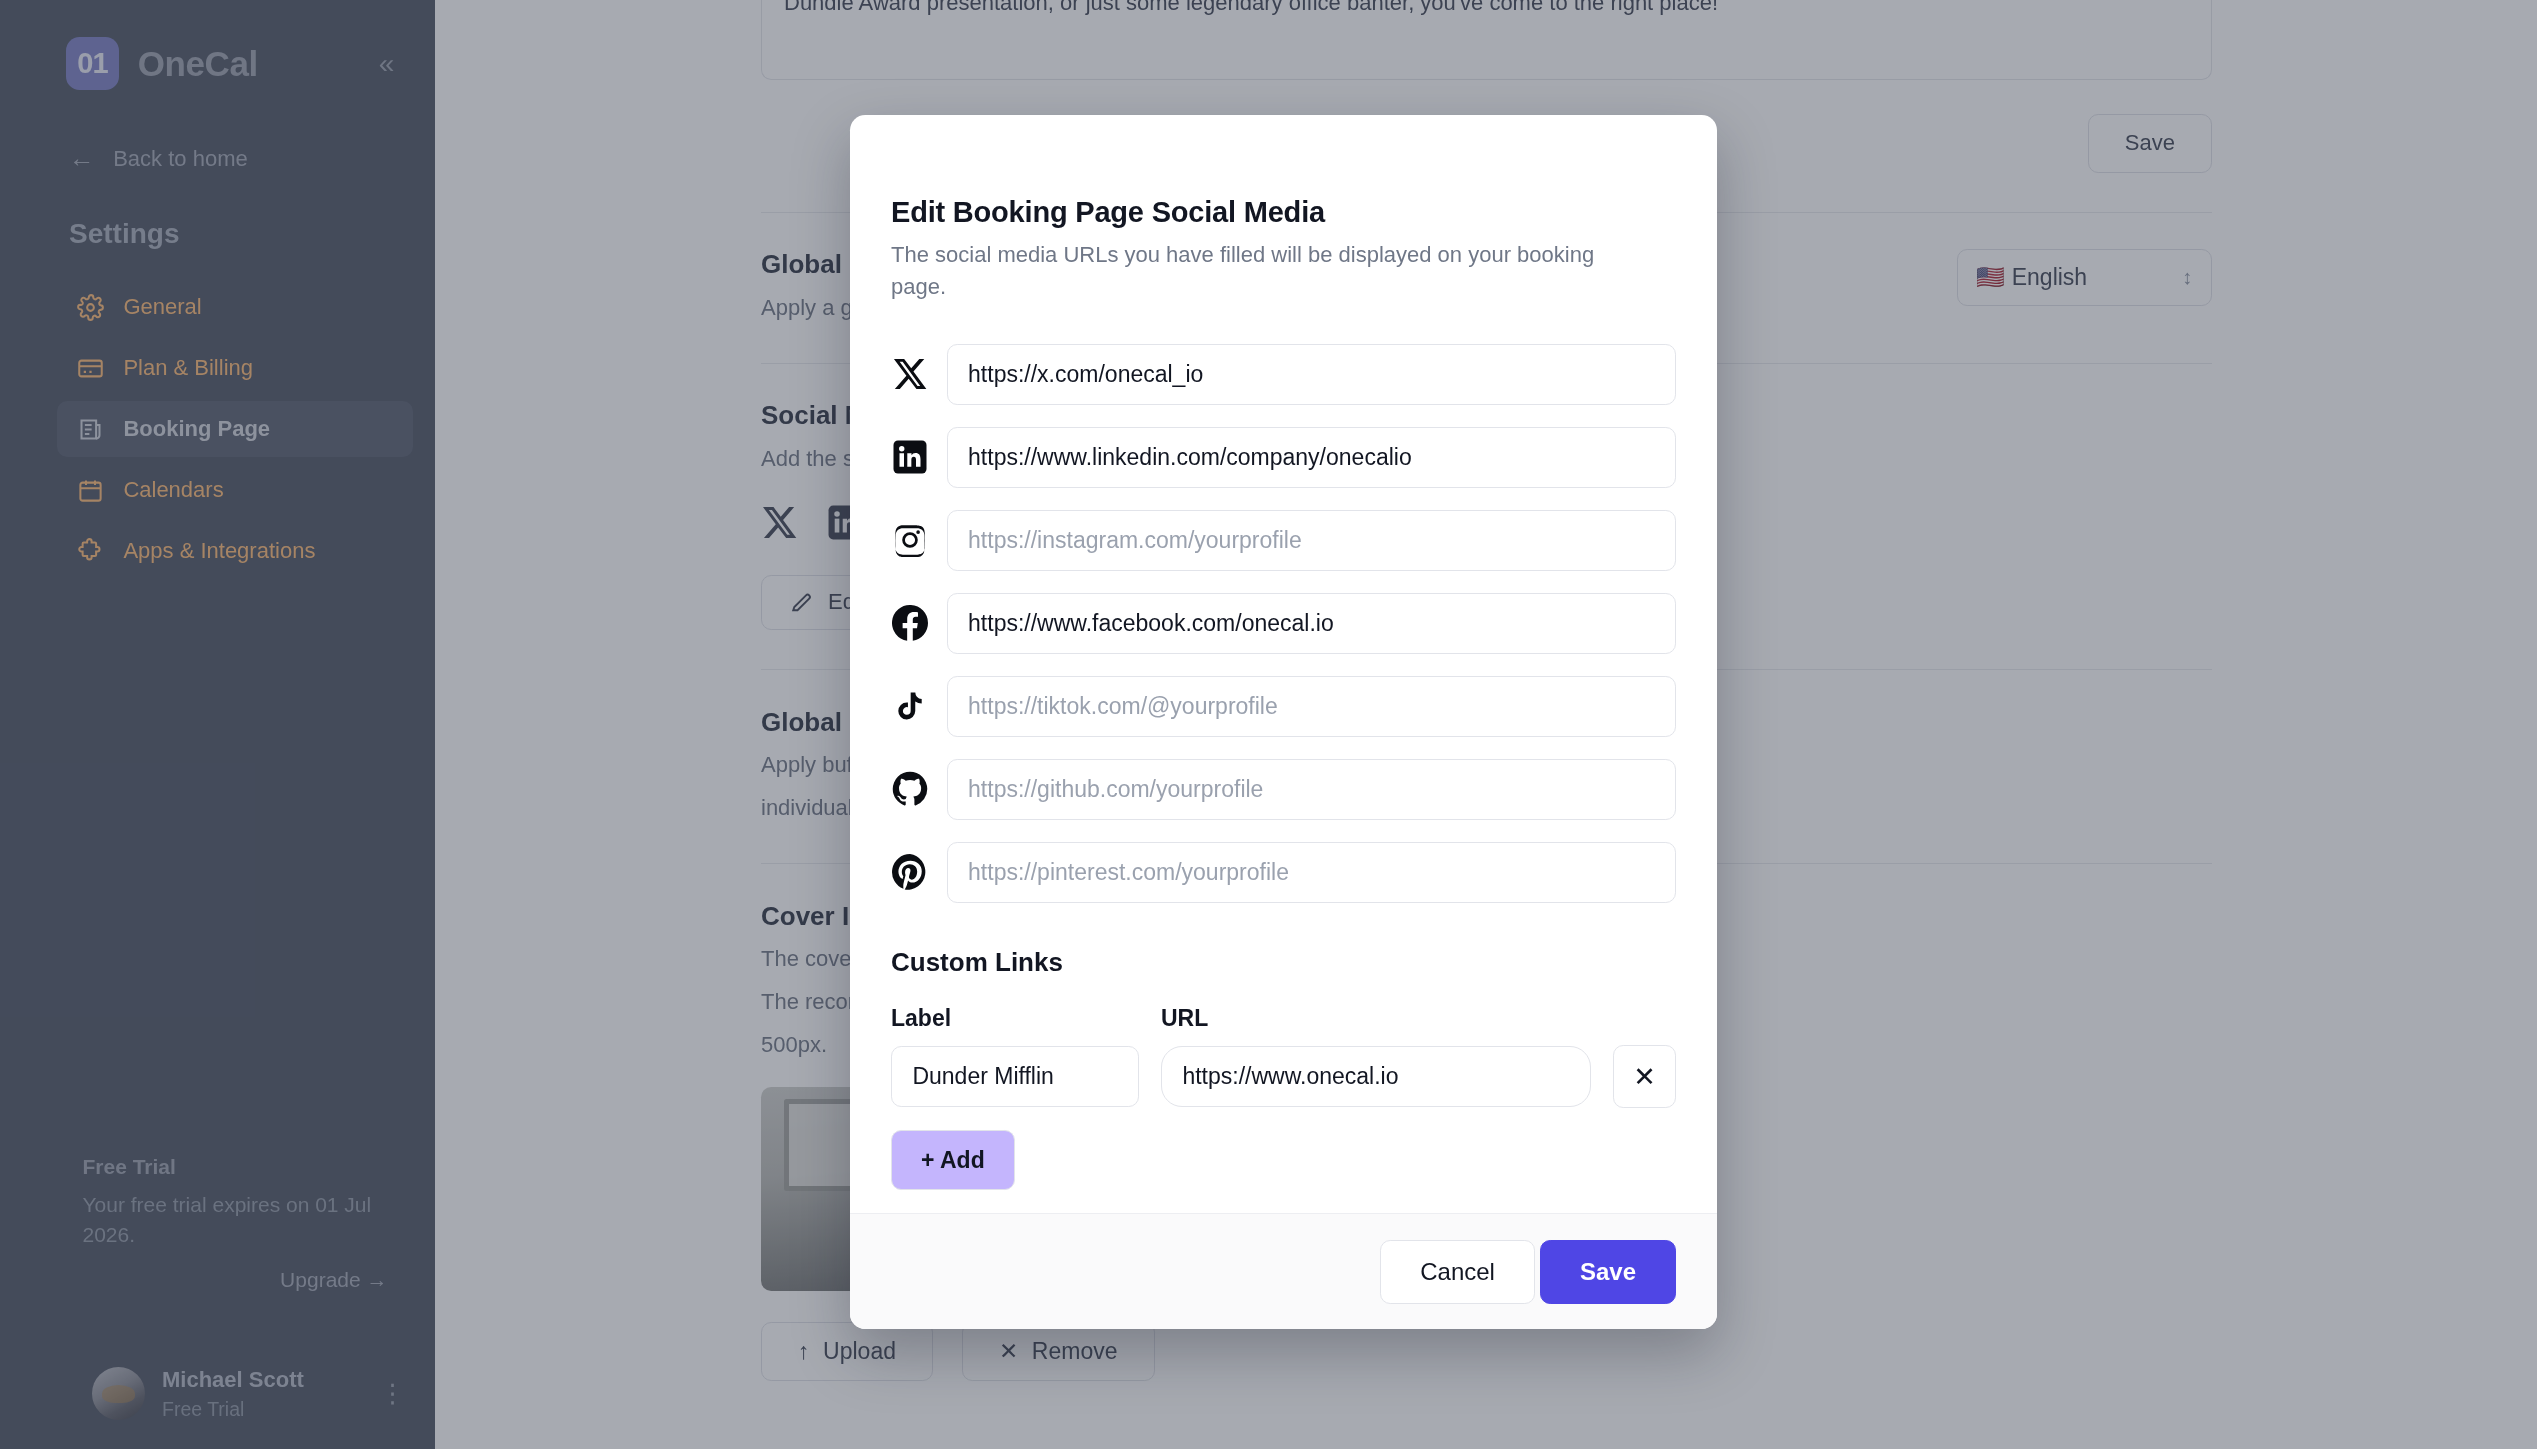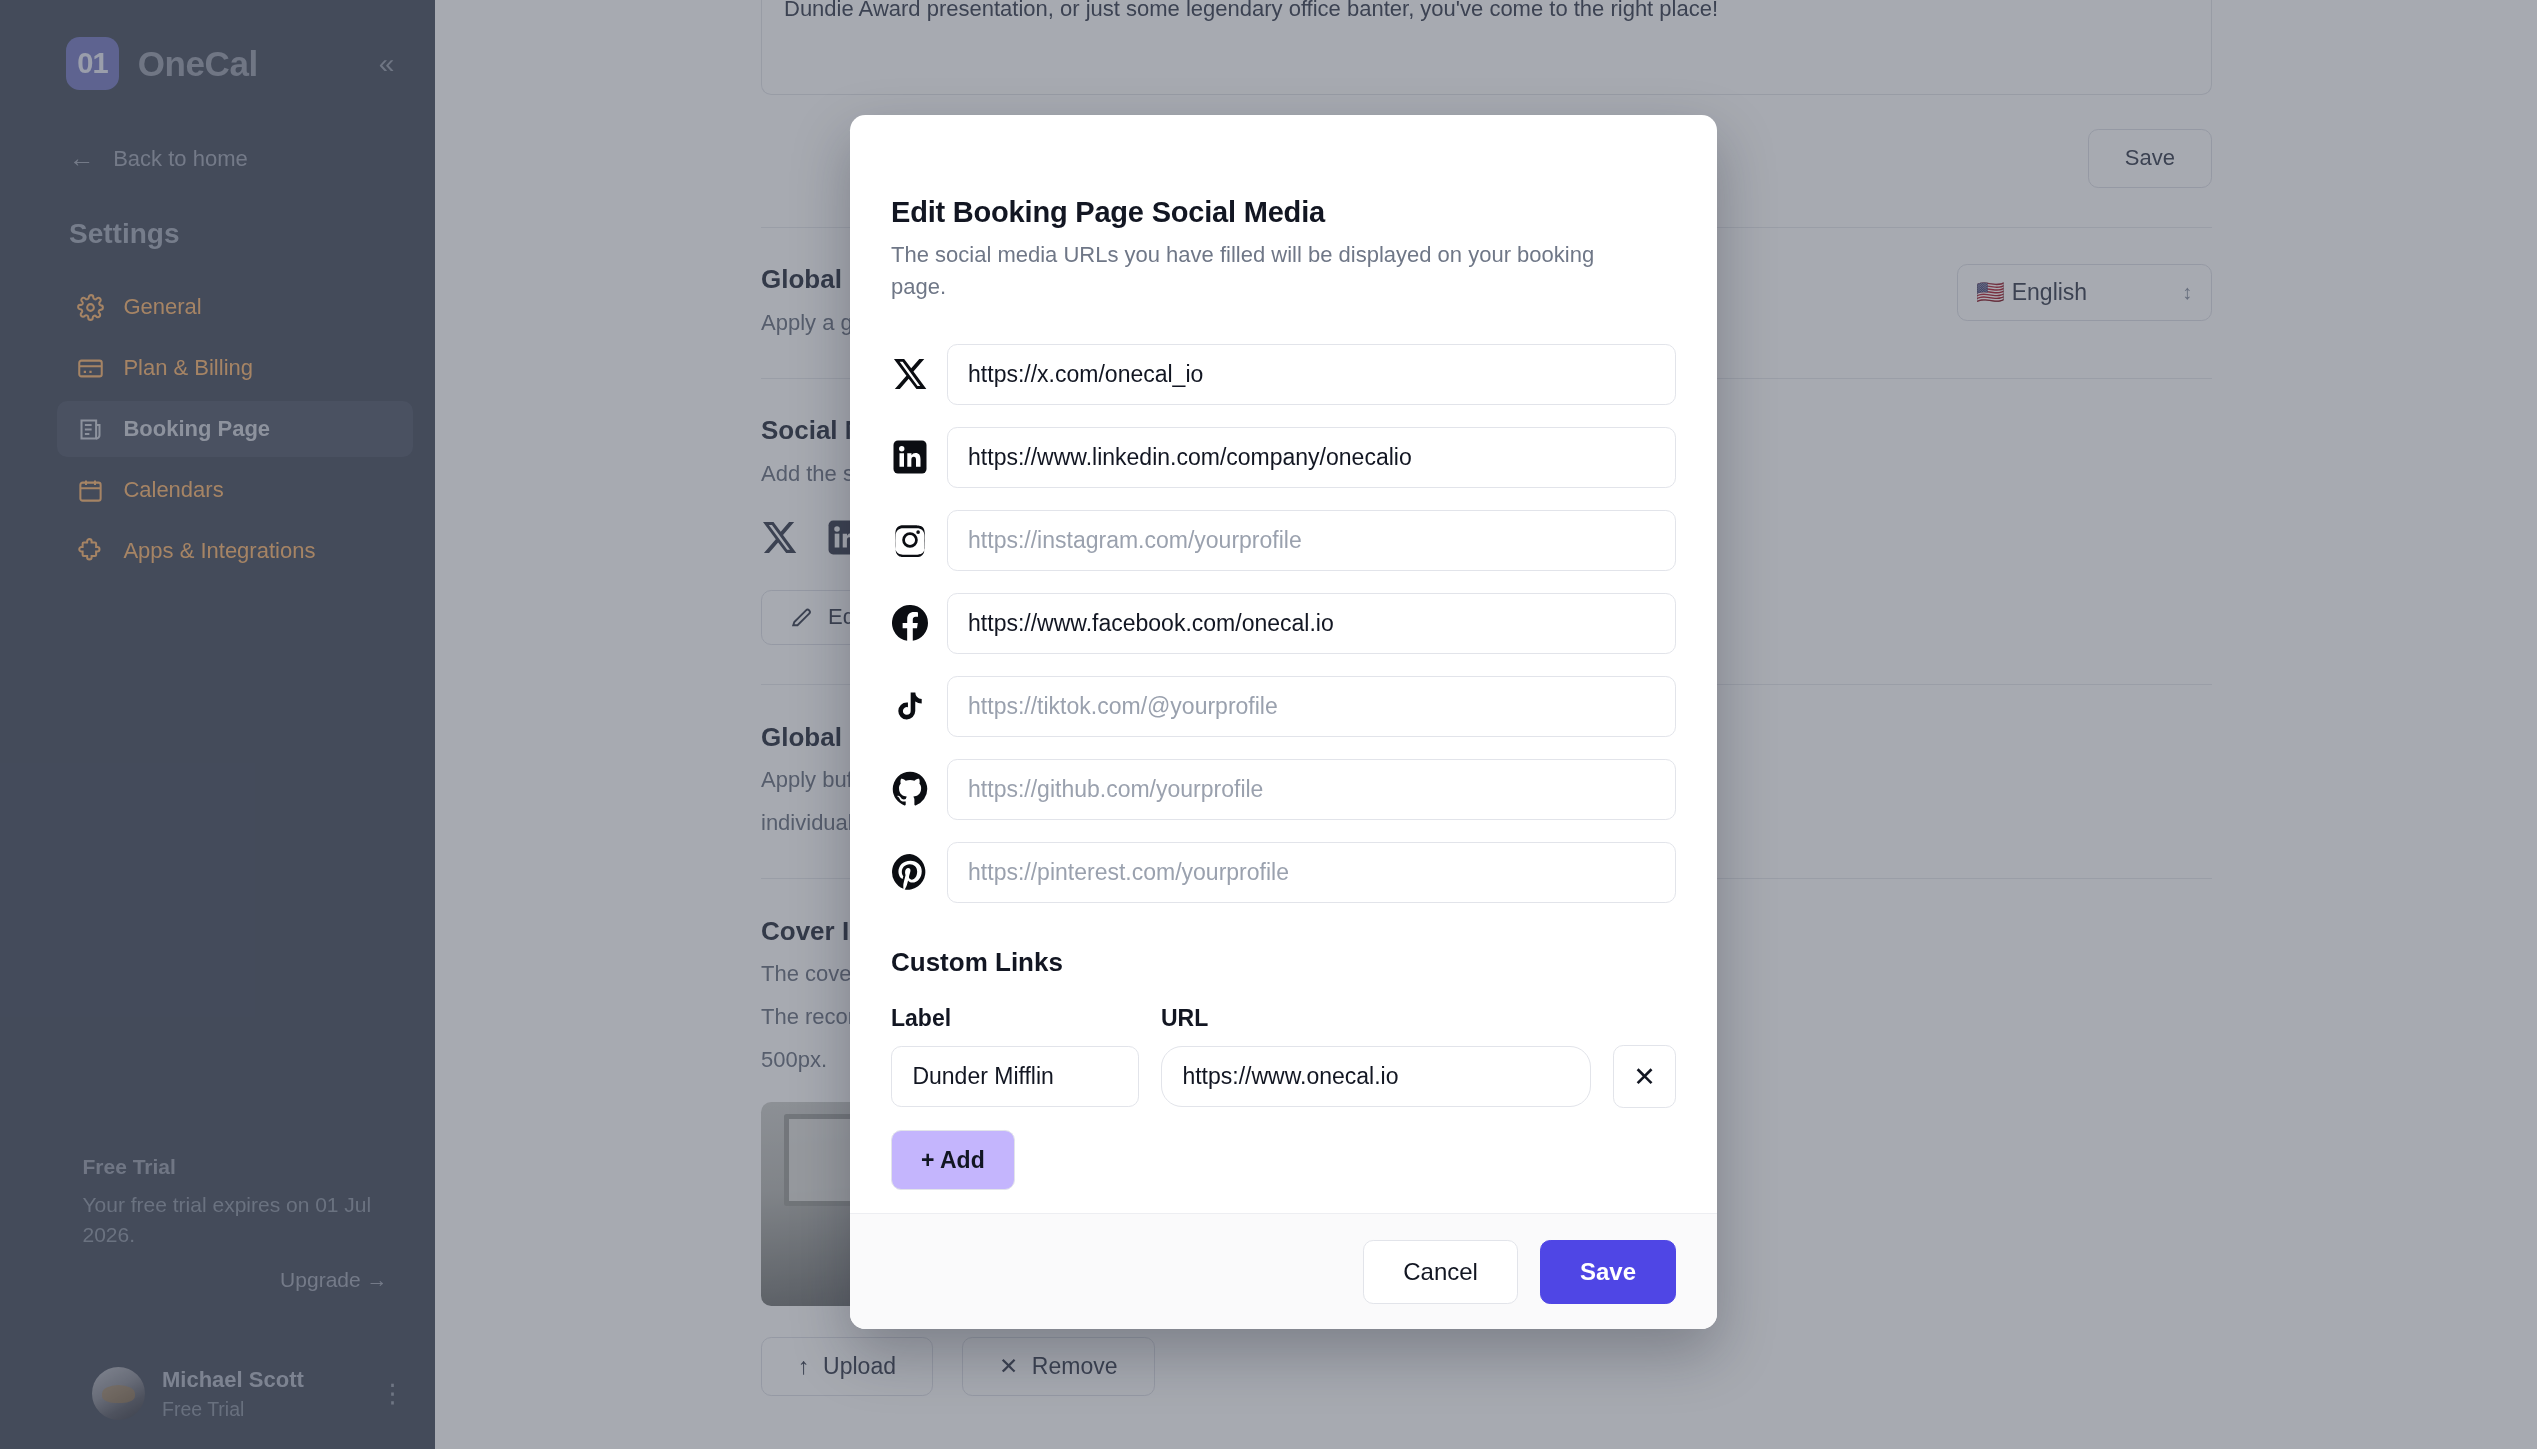--- a/index.html
+++ b/index.html
@@ -96,22 +96,22 @@
   #main {
     flex: 1 1 auto; height: 1450px; position: relative;
     background: #ffffff; overflow: hidden;
     padding: 0 102px;
   }
   .mc-inner { width: 100%; max-width: 1451px; margin: 0 auto; position: relative; }
 
   .mc-textarea-tail {
     border: 0.8px solid #e3e5ea; border-top: none;
     border-radius: 0 0 10.2px 10.2px;
-    height: 95px; margin-top: 0;
-    padding: 6px 22px;
+    height: 80px; margin-top: 0;
+    padding: 0 22px;
   }
   .mc-tail-line {
     font-size: 22px; color: #3c4353; line-height: 1;
     position: relative; top: -7.6px; white-space: nowrap;
   }
   .mc-savebar { display: flex; justify-content: flex-end; margin-top: 34px; }
   .mc-btn-ghost {
     border: 0.8px solid #dfe1e7; border-radius: 10.2px;
     padding: 15.3px 36px; font-size: 22px; color: #3c4353; background: #fff;
     cursor: pointer;
@@ -220,21 +220,21 @@
   }
   .m-add {
     margin-top: 22px; margin-bottom: 39px;
     border: 0.8px solid #e2e4ea; border-radius: 10.2px; background: #c4b5fd;
     padding: 15.3px 29px; font-size: 23px; font-weight: 700; color: #121622; cursor: pointer;
     font-family: "Liberation Sans", sans-serif;
   }
 
   .m-foot {
     border-top: 0.8px solid #edeef2;
-    padding: 25.5px 41px; display: flex; justify-content: flex-end; gap: 22px;
+    padding: 25.5px 41px; display: flex; justify-content: flex-end; gap: 5px;
     background: #fafafb; border-radius: 0 0 15.3px 15.3px;
   }
   .m-btn {
     border-radius: 10.2px; padding: 17px 39px; font-size: 24px; cursor: pointer;
     font-family: "Liberation Sans", sans-serif;
   }
   .m-btn-cancel { background: #fff; border: 0.8px solid #e2e4ea; color: #121622; }
   .m-btn-save { background: #4f46e5; border: 0.8px solid #4f46e5; color: #ffffff; font-weight: 700; }
 </style>
 </head>

